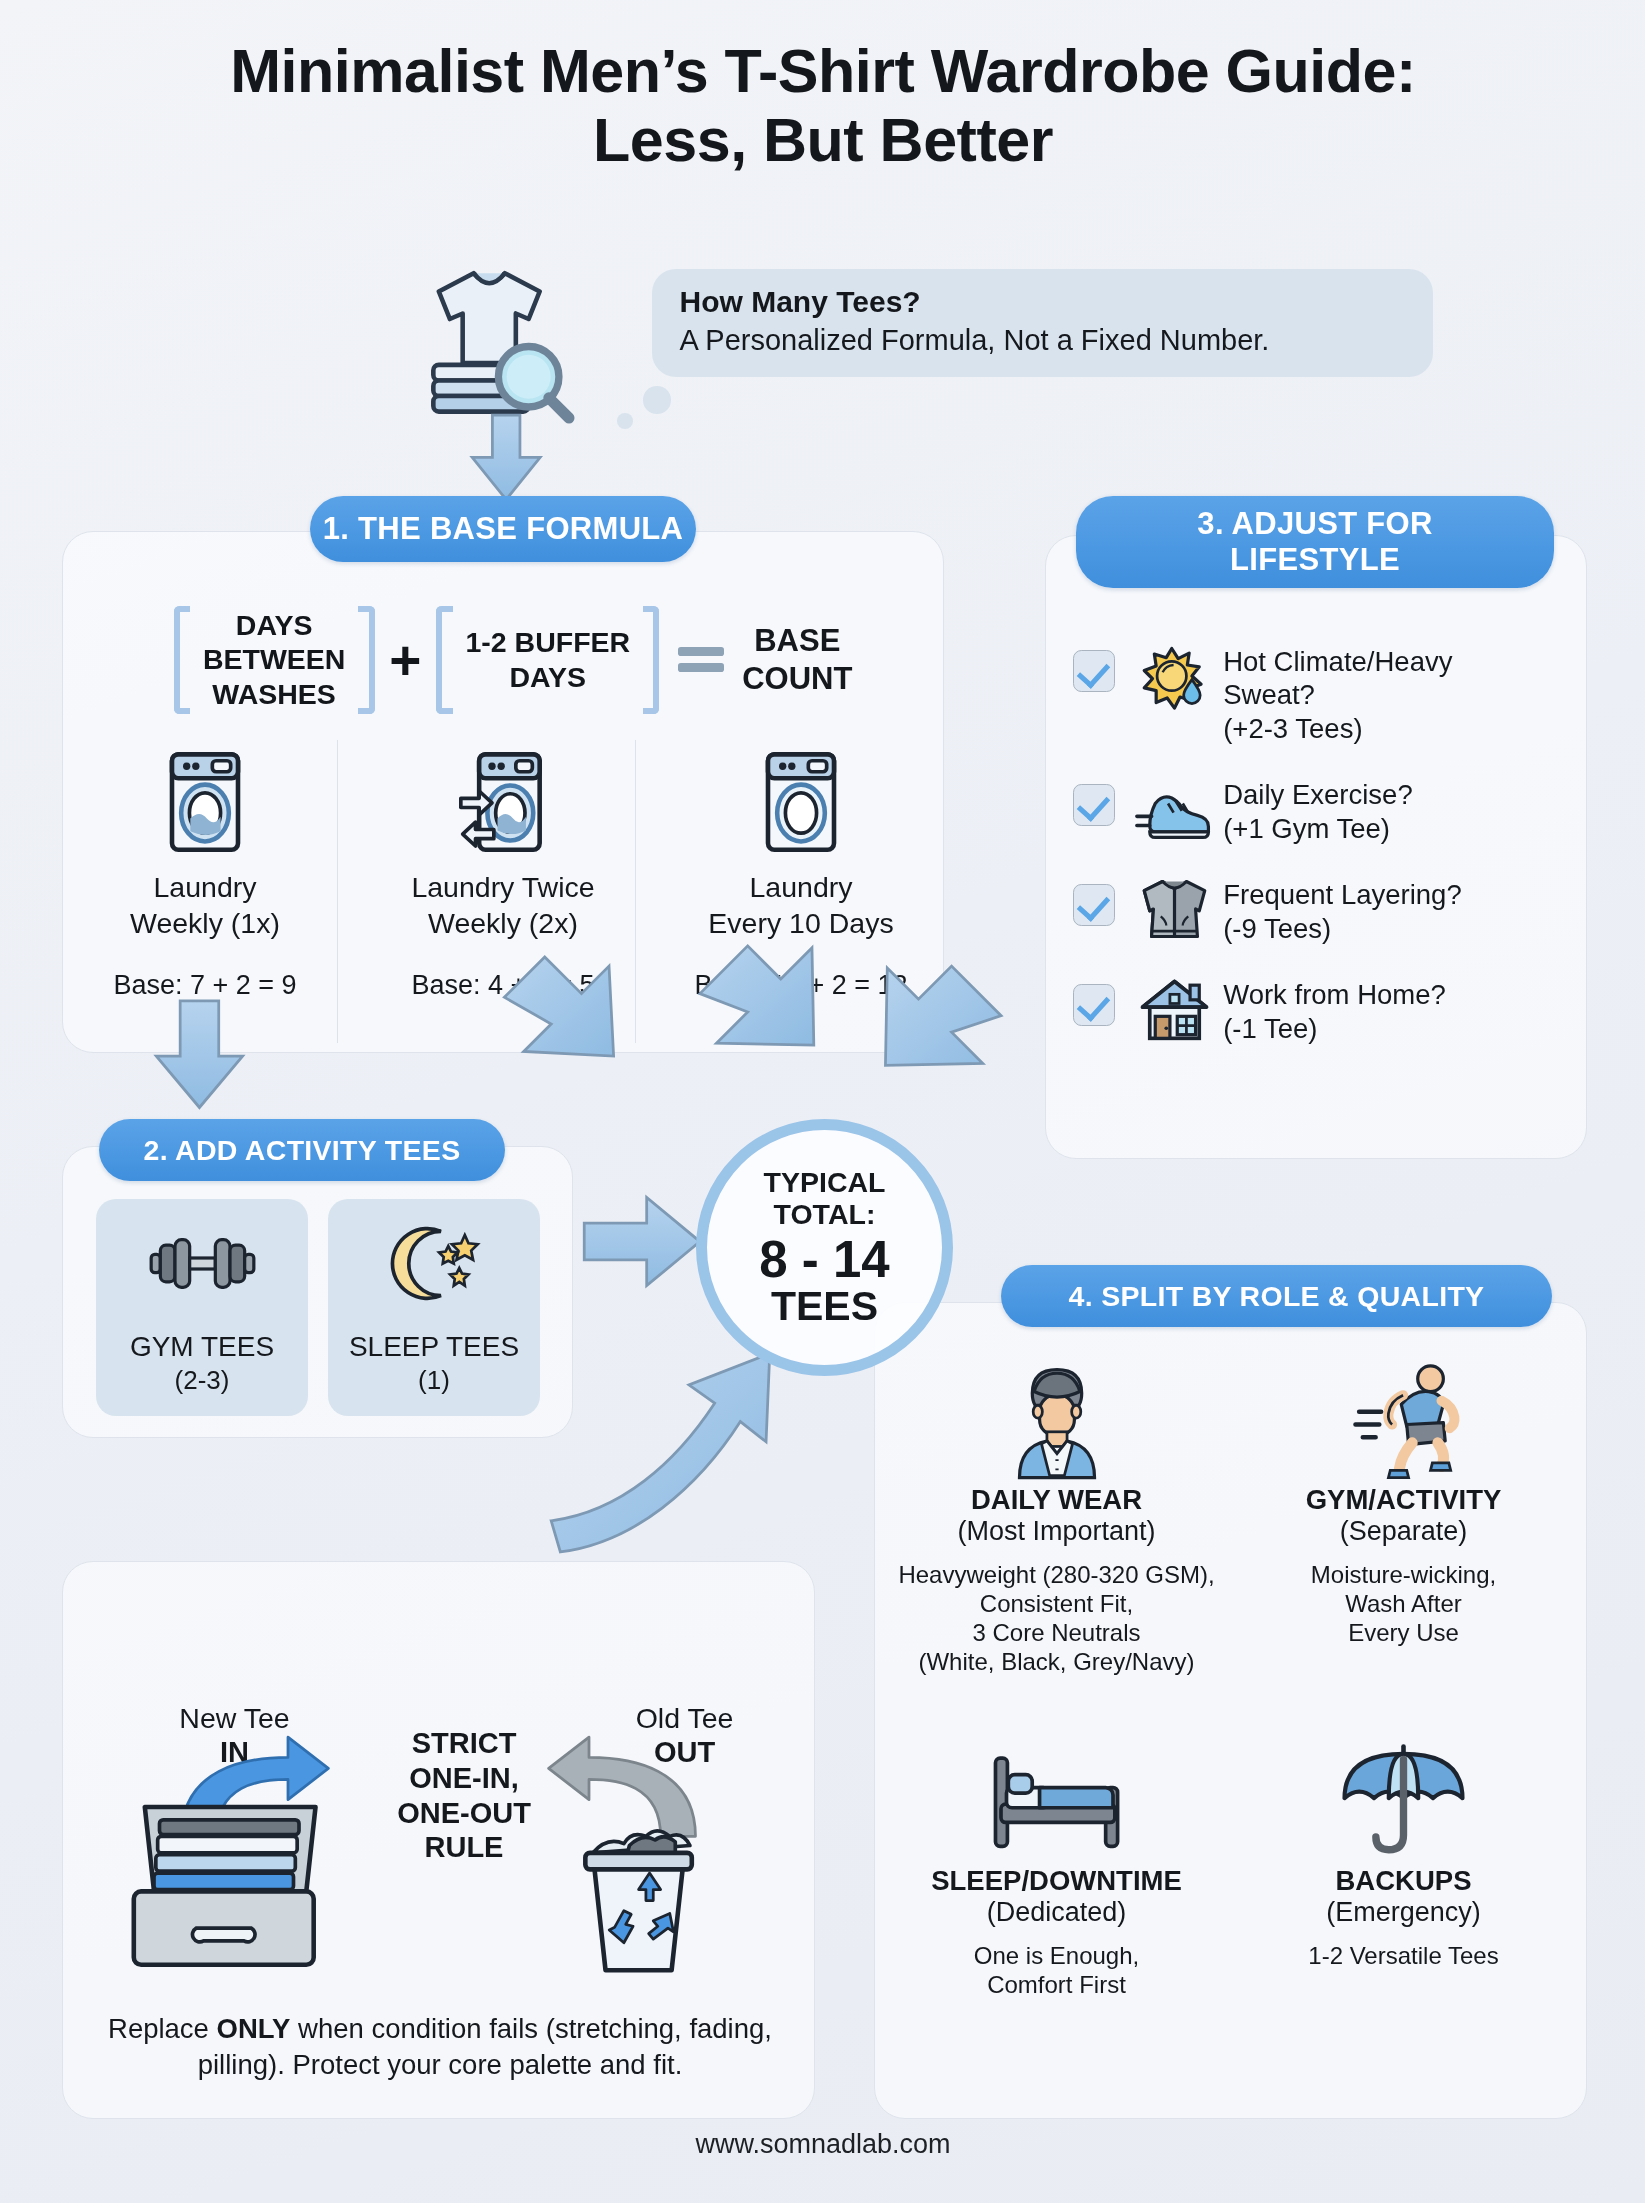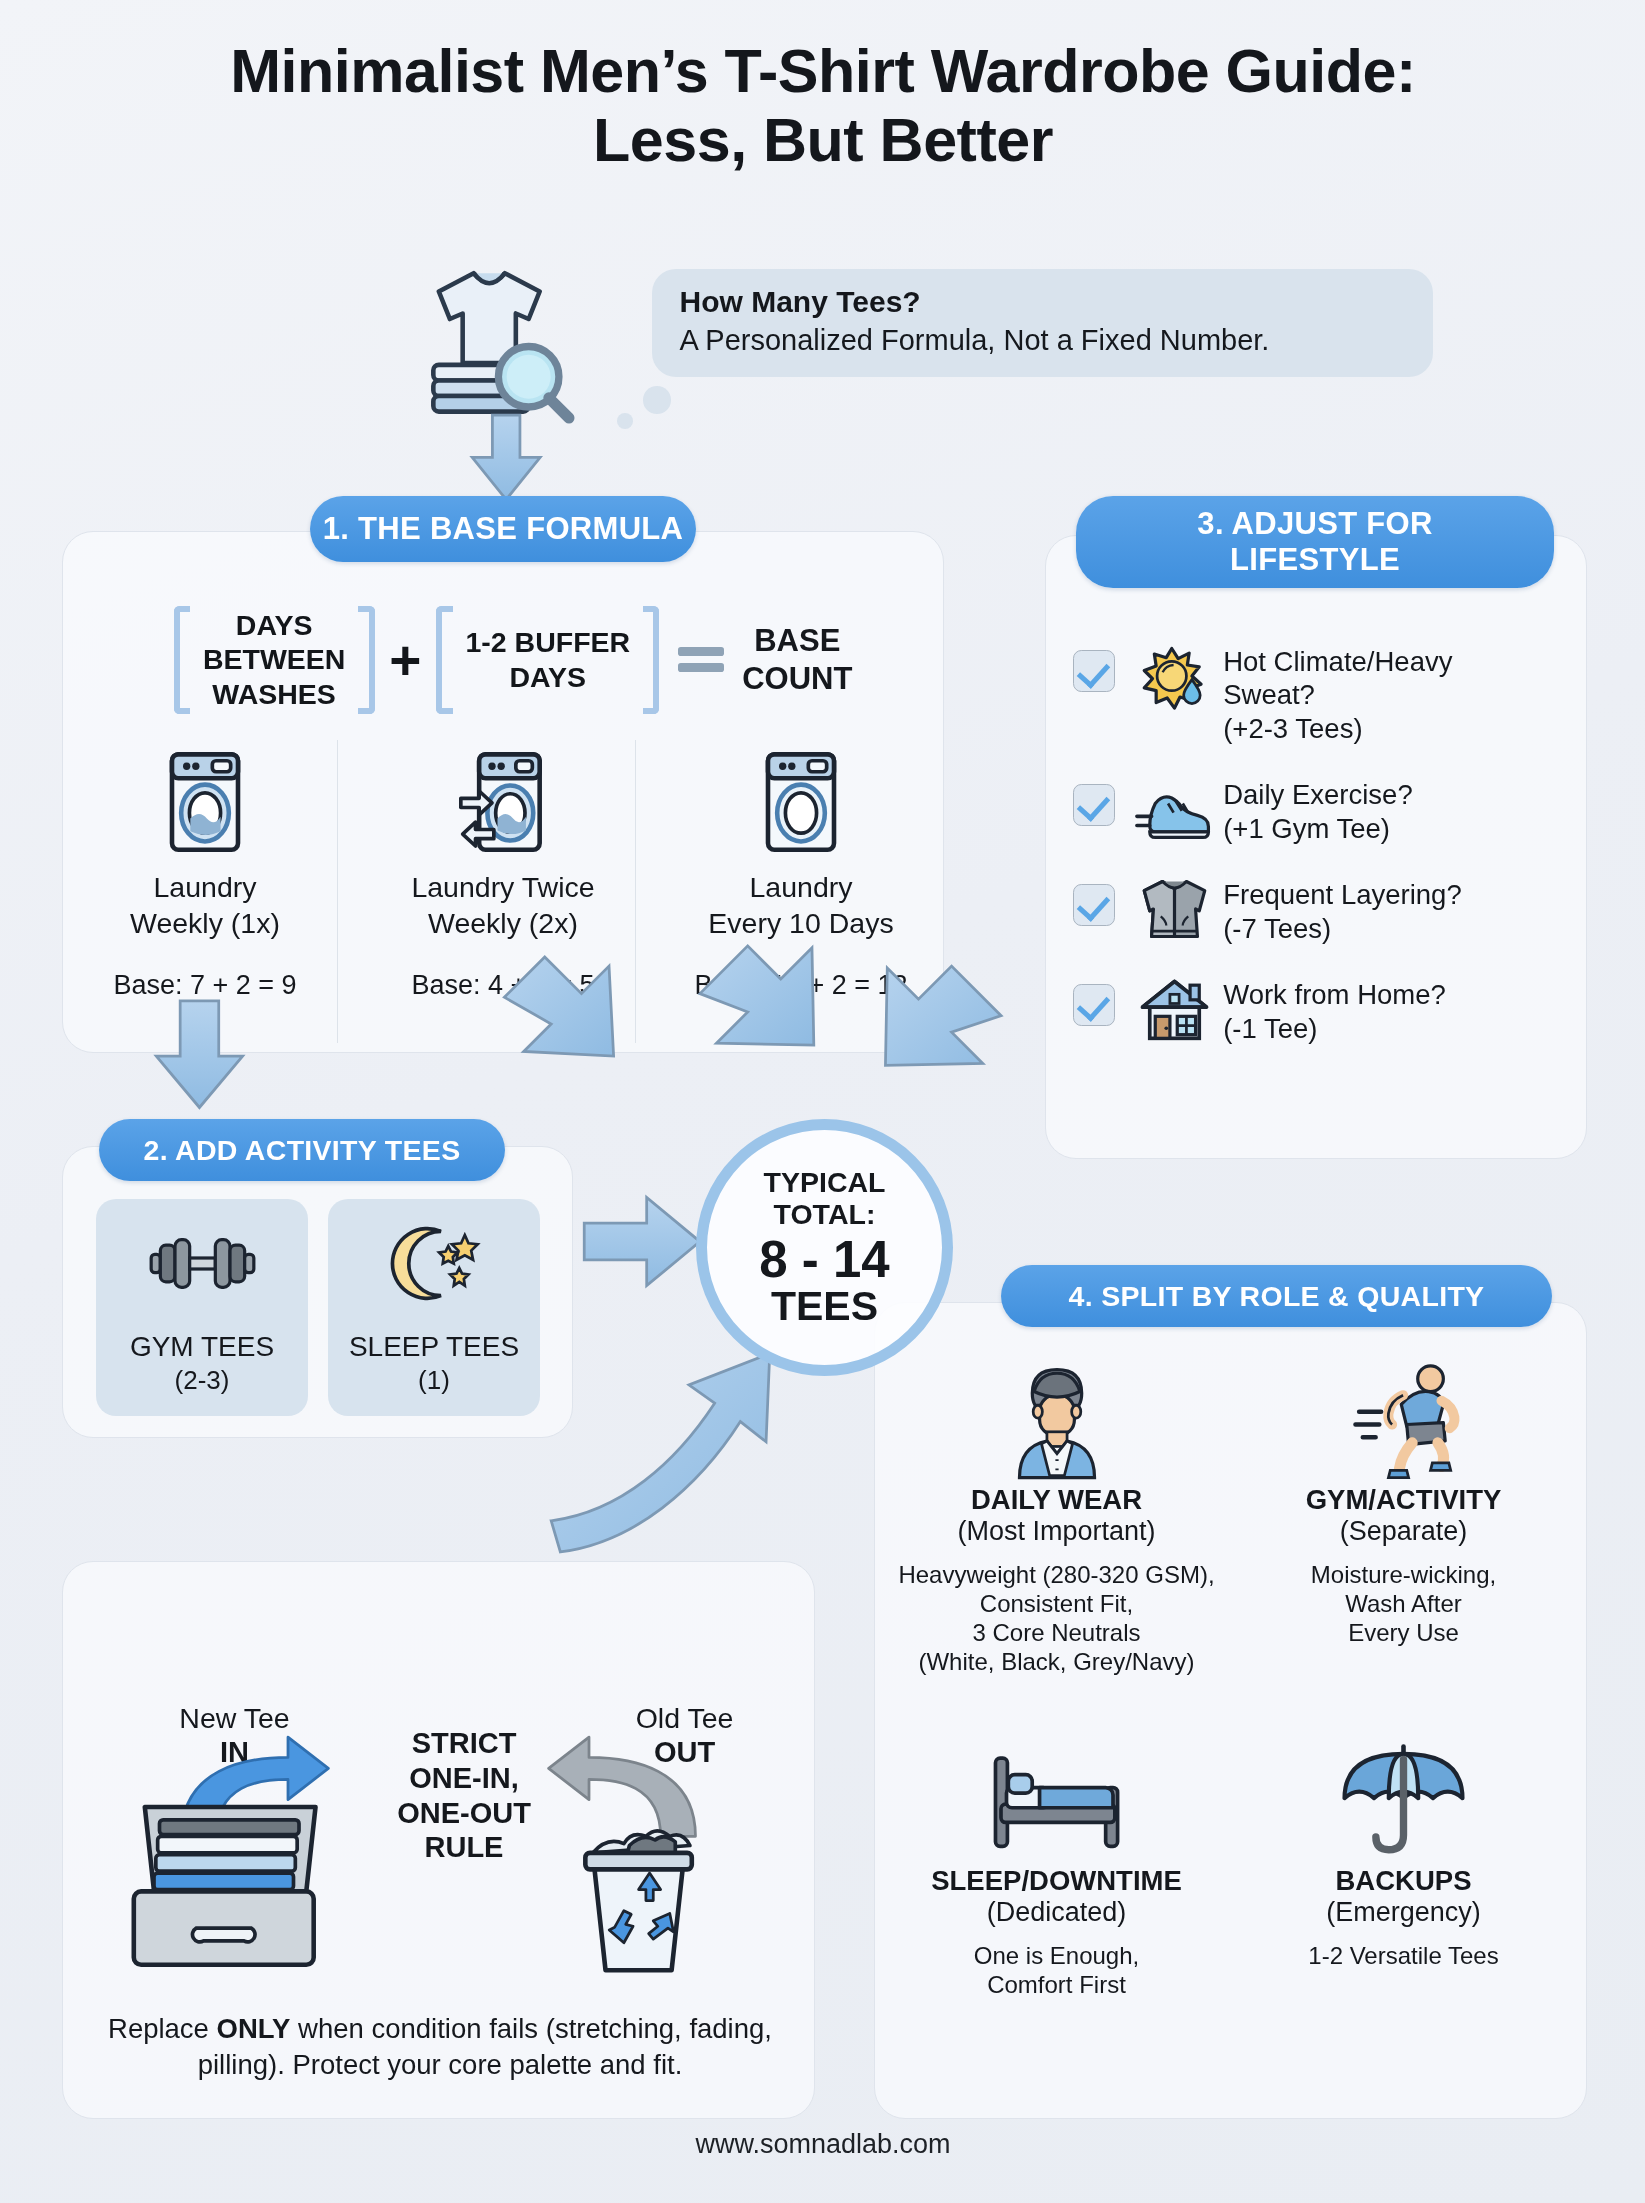--- a/index.html
+++ b/index.html
@@ -378,21 +378,21 @@
         <svg width="79" height="66" viewBox="0 0 86 72">
           <path d="M30 6 L43 14 L56 6 L76 16 L70 38 L66 36 L68 66 L18 66 L20 36 L16 38 L10 16 Z" fill="#9aa3ab" stroke="#1c2430" stroke-width="3.5" stroke-linejoin="round"></path>
           <path d="M30 6 L43 14 L43 66 L18 66 L20 36 L16 38 L10 16 Z" fill="#b2bac1" stroke="#1c2430" stroke-width="3.5" stroke-linejoin="round"></path>
           <path d="M43 14 L43 66" stroke="#1c2430" stroke-width="3"></path>
           <path d="M30 6 q13 14 26 0" fill="#7f888f" stroke="#1c2430" stroke-width="3"></path>
           <path d="M28 44 q6 5 6 10 M58 44 q-6 5 -6 10" fill="none" stroke="#1c2430" stroke-width="2.5"></path>
           <path d="M18 60 h50" stroke="#1c2430" stroke-width="3"></path>
         </svg>
       </div>
       <div class="lifetxt">Frequent Layering?
-(-7 Tees)</div>
+(-9 Tees)</div>
     </div>
 
     <div class="liferow">
       <div class="cbox"></div>
       <div class="lifeicon">
         <svg width="79" height="66" viewBox="0 0 86 72">
           <path d="M8 34 L43 6 L78 34" fill="none" stroke="#1c2430" stroke-width="4" stroke-linejoin="round"></path>
           <path d="M8 34 L43 6 L78 34 Z" fill="#9cc3e6" stroke="#1c2430" stroke-width="4" stroke-linejoin="round"></path>
           <rect x="16" y="34" width="54" height="34" fill="#eef5fb" stroke="#1c2430" stroke-width="4"></rect>
           <rect x="60" y="10" width="10" height="16" fill="#9cc3e6" stroke="#1c2430" stroke-width="3.5"></rect>

